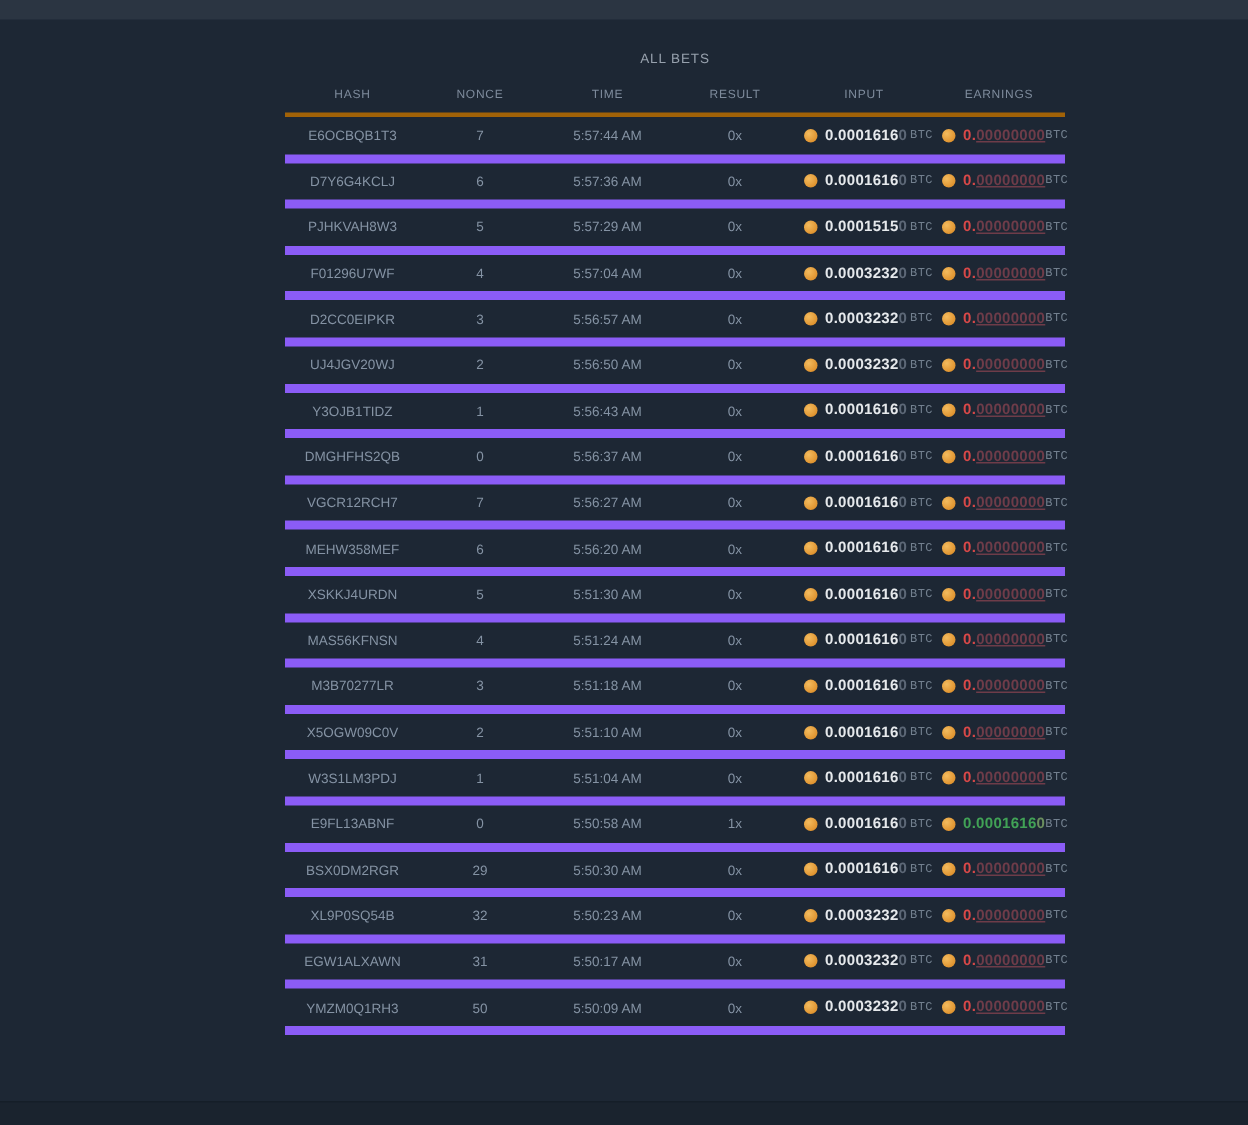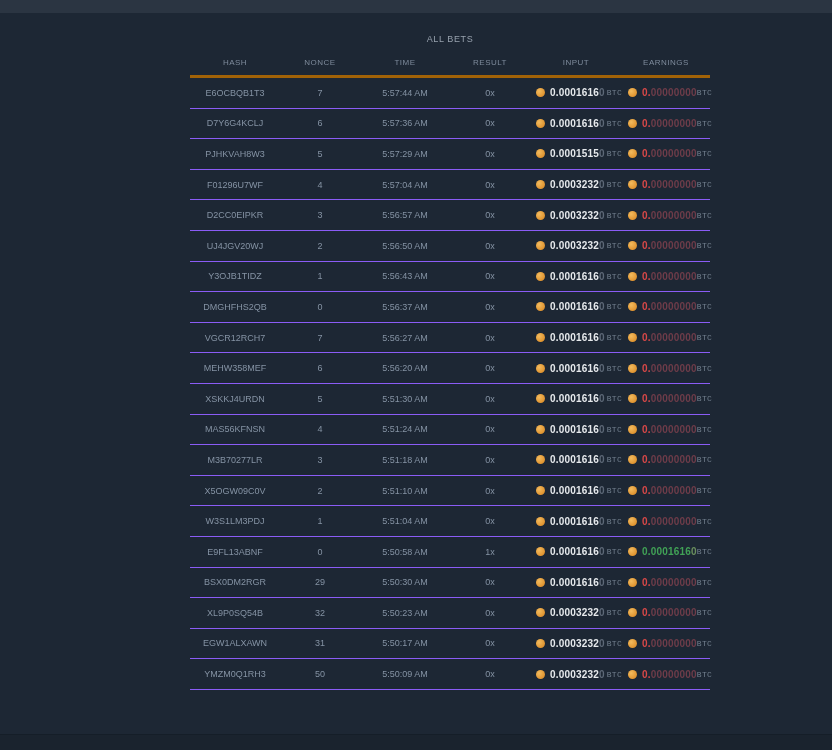--- a/index.html
+++ b/index.html
@@ -62,21 +62,21 @@
     text-align:center;
     font-size:8px;
     letter-spacing:.5px;
     color:#7e8b9c;
   }
   .row {
     display:grid;
     grid-template-columns:90px 80px 90px 80px 92px 88px;
     height:30.6px;
     align-items:center;
-    border-bottom:1px solid #8b5cf6;
+    border-bottom:6px solid #8b5cf6;
     cursor:pointer;
   }
   .cell {
     text-align:center;
     font-size:9px;
     color:#8593a4;
     white-space:nowrap;
   }
   .cell.amount-cell {
     display:flex;
@@ -92,21 +92,21 @@
     margin-right:5px;
   }
   .amt {
     font-size:10px;
     font-weight:bold;
     color:#e6e9ec;
     letter-spacing:.2px;
   }
   .amt .dim { color:#5d6877; font-weight:bold; }
   .amt.lost { color:#d84848; }
-  .amt.lost .dim { color:#6e3c49; }
+  .amt.lost .dim { color:#6e3c49;text-decoration:underline; }
   .amt.won { color:#41a256; }
   .amt.won .dim { color:#6b8f5e; }
   .btc {
     margin-left:auto;
     font-size:8px;
     color:#73808f;
     letter-spacing:.3px;
     font-family:Liberation Mono, monospace;
   }
 </style>

